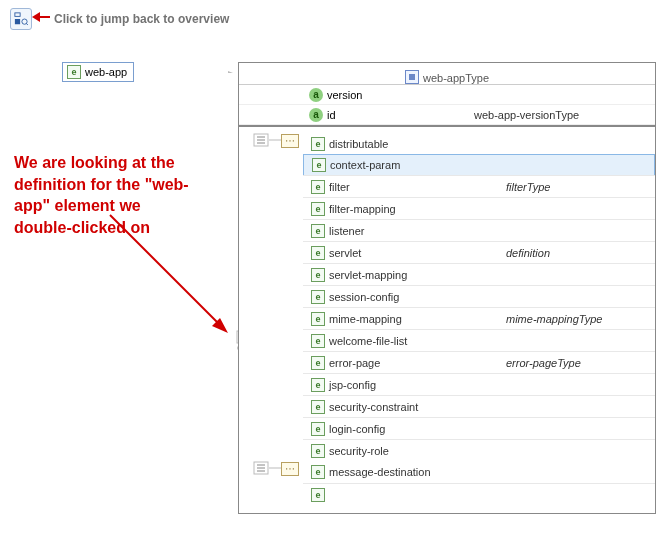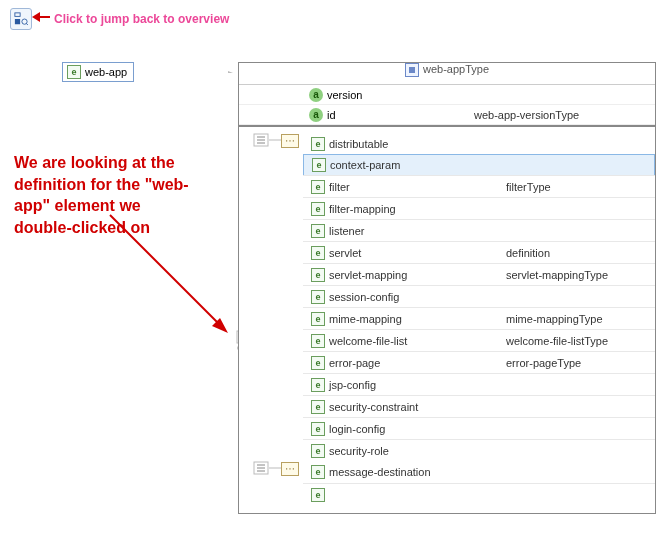--- a/index.html
+++ b/index.html
@@ -25,21 +25,21 @@
     display: flex;
     align-items: center;
     justify-content: center;
     cursor: pointer;
   }
   .overview-btn svg { width: 14px; height: 14px; }
   .anno-top {
     position: absolute;
     left: 38px;
     top: 12px;
-    color: #ec4899;
+    color: #737373;
     font-weight: bold;
     font-size: 12px;
   }
   .source-box {
     position: absolute;
     left: 62px;
     top: 62px;
     border: 1px solid #7a9ecf;
     background: #fff;
     padding: 2px 6px 2px 4px;
@@ -96,21 +96,21 @@
     line-height:1;
   }
   .def-panel {
     position: absolute;
     left: 238px;
     top: 62px;
     width: 418px;
     border: 1px solid #888;
   }
   .def-header {
-    display:flex; align-items:flex-start; justify-content:center;
+    display:flex; align-items:flex-end; justify-content:center;
     height: 22px;
     background:#fff;
     border-bottom:1px solid #ccc;
     color:#555;
   }
   .attr-row {
     display:flex;
     height:20px;
     align-items:center;
     border-bottom:1px solid #eee;
@@ -149,21 +149,21 @@
     padding-left:8px;
     cursor:pointer;
   }
   .elem-row:first-child { border-top:none; }
   .elem-row.selected {
     background:#e4f0fb;
     border:1px solid #8ab8e6;
     margin:-1px 0;
   }
   .elem-row .name { width:195px; display:flex; align-items:center; color:#333; }
-  .elem-row .type { flex:1; color:#333; }
+  .elem-row .type { flex:1; color:#333;font-style:italic; }
   .card-badge {
     position:absolute;
     left:236px;
     font-size:9px;
     color:#666;
     text-align:center;
     line-height:1;
   }
   .card-badge svg { display:block; }
   .anno-left {
@@ -311,41 +311,39 @@
               <span class="icon-e icon-elem">e</span>
               <span>servlet</span>
             </div>
             <div class="type">definition</div>
           </div>
           <div class="elem-row">
             <div class="name">
               <span class="icon-e icon-elem">e</span>
               <span>servlet-mapping</span>
             </div>
-            <div class="type">servlet-mappingType</div>
           </div>
           <div class="elem-row">
             <div class="name">
               <span class="icon-e icon-elem">e</span>
               <span>session-config</span>
             </div>
           </div>
           <div class="elem-row">
             <div class="name">
               <span class="icon-e icon-elem">e</span>
               <span>mime-mapping</span>
             </div>
             <div class="type">mime-mappingType</div>
           </div>
           <div class="elem-row">
             <div class="name">
               <span class="icon-e icon-elem">e</span>
               <span>welcome-file-list</span>
             </div>
-            <div class="type">welcome-file-listType</div>
           </div>
           <div class="elem-row">
             <div class="name">
               <span class="icon-e icon-elem">e</span>
               <span>error-page</span>
             </div>
             <div class="type">error-pageType</div>
           </div>
           <div class="elem-row">
             <div class="name">

